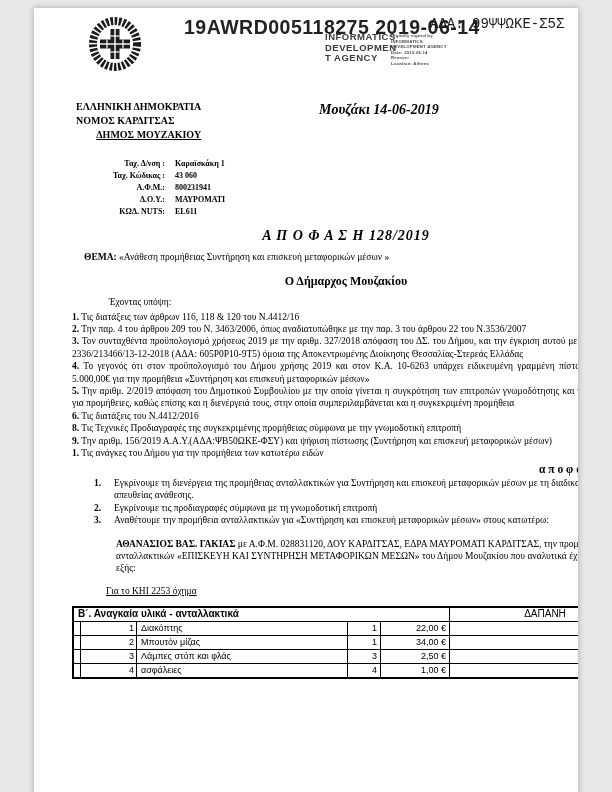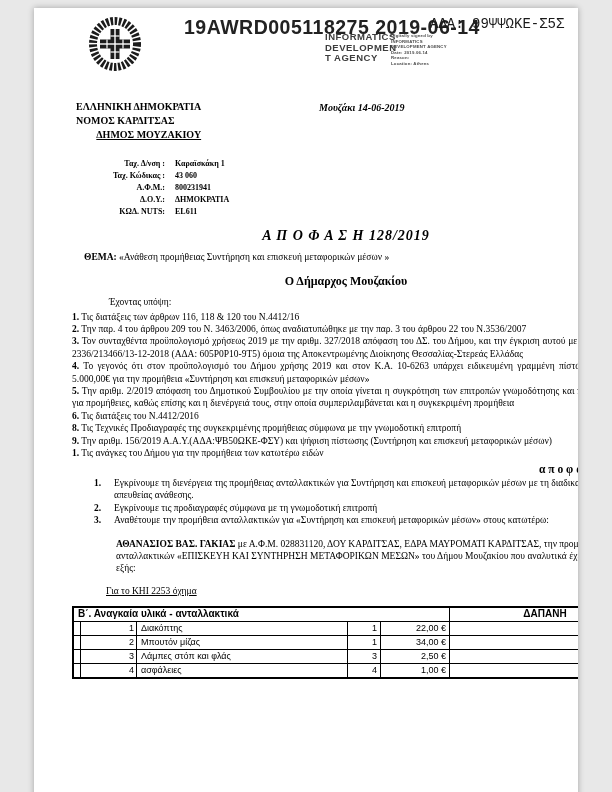--- a/index.html
+++ b/index.html
@@ -25,21 +25,21 @@
     color:#3d3d3d;line-height:10.5px;letter-spacing:.5px;
   }
   .stamp-details{
     position:absolute;left:357px;top:25px;width:92px;z-index:2;
     font-family:"Liberation Sans",sans-serif;font-size:4.3px;font-weight:700;
     color:#4a4a4a;line-height:5.6px;letter-spacing:.2px;
   }
   
   .org{position:absolute;left:42px;top:92px;font-size:10px;font-weight:700;line-height:14px;}
   .org .underlined{text-decoration:underline;text-align:right;}
-  .place-date{position:absolute;left:285px;top:94px;font-size:10px;font-style:italic;font-weight:600;}
+  .place-date{position:absolute;left:285px;top:94px;font-size:14px;font-style:italic;font-weight:600;}
   .contact{position:absolute;left:47px;top:150px;font-size:8px;font-weight:700;line-height:12px;border-collapse:collapse;}
   .contact td{padding:0;vertical-align:top;}
   .contact td.lbl{text-align:right;width:84px;padding-right:10px;}
   
   .content{position:absolute;left:38px;top:222px;width:548px;font-size:9.5px;line-height:12.4px;}
   .title{text-align:center;font-weight:700;font-style:italic;font-size:14px;letter-spacing:1px;}
   .subject{margin-top:9px;}
   .subject b{font-weight:700;padding-left:12px;}
   .mayor{ text-align:center;font-weight:700;font-size:12px;margin-top:11px;}
   .having{margin-top:9px;text-indent:37px;}
@@ -52,21 +52,21 @@
   .d-item .num{width:20px;flex:0 0 20px;font-weight:700;}
   .d-item .txt{flex:1;}
   .award{margin-top:11px;margin-left:44px;margin-right:16px;}
   .award b{font-weight:700;}
   .vehicle{margin-top:10px;margin-left:34px;text-decoration:underline;}
   
   .items{width:100%;border-collapse:collapse;margin-top:9px;font-family:"Liberation Sans",sans-serif;font-size:9px;}
   .items td,.items th{border:1.5px solid #000;padding:0 3px;height:13px;vertical-align:middle;}
   .items{border:2px solid #000;}
   .items th.t-title{text-align:left;font-size:10px;font-weight:700;padding-left:4px;}
-  .items th.t-cost{font-size:10px;font-weight:700;text-align:center;width:126px;padding-left:32px;}
+  .items th.t-cost{font-size:10px;font-weight:400;text-align:center;width:126px;padding-left:32px;}
   .items td.c-lead{width:6px;padding:0;}
   .items td.c-num{width:50px;text-align:right;padding-right:2px;}
   .items td.c-item{text-align:left;padding-left:4px;}
   .items td.c-qty{width:26px;text-align:right;}
   .items td.c-unit{width:62px;text-align:right;}
   .items td.c-cost{text-align:right;}
   .items td.c-trail{width:6px;padding:0;border-left:1.5px solid #000;}
 </style>
 </head>
 <body>
@@ -122,21 +122,21 @@
     <tr>
       <td class="lbl">Ταχ. Κώδικας :</td>
       <td>43 060</td>
     </tr>
     <tr>
       <td class="lbl">Α.Φ.Μ.:</td>
       <td>800231941</td>
     </tr>
     <tr>
       <td class="lbl">Δ.Ο.Υ.:</td>
-      <td>ΔΗΜΟΚΡΑΤΙΑ</td>
+      <td>ΜΑΥΡΟΜΑΤΙ</td>
     </tr>
     <tr>
       <td class="lbl">ΚΩΔ. NUTS:</td>
       <td>EL611</td>
     </tr>
   </tbody>
     </table>
 
   <div class="content">
 

